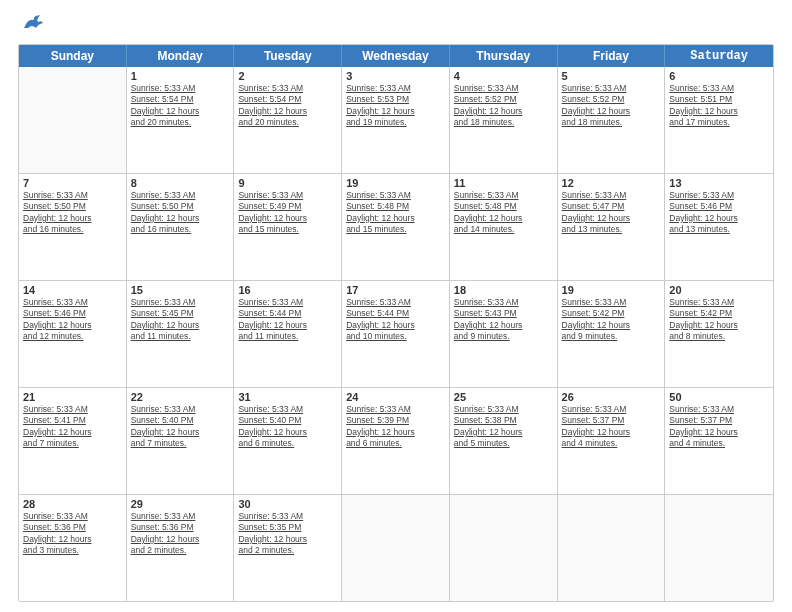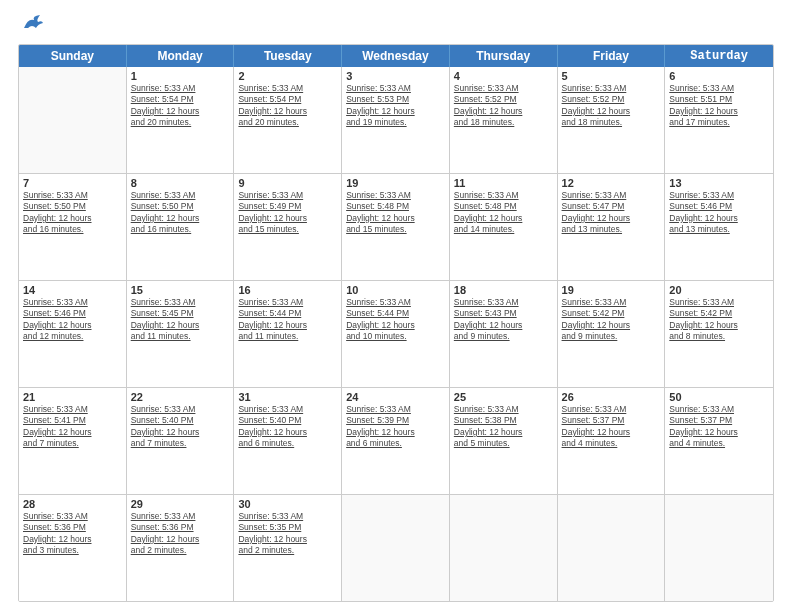--- a/index.html
+++ b/index.html
@@ -263,21 +263,21 @@
 and 11 minutes.</div>
           </div>
           <div class="cal-cell">
             <span class="day-num">16</span>
             <div class="cell-text" style="white-space: pre-line;">Sunrise: 5:33 AM
 Sunset: 5:44 PM
 Daylight: 12 hours
 and 11 minutes.</div>
           </div>
           <div class="cal-cell">
-            <span class="day-num">10</span>
+            <span class="day-num">17</span>
             <div class="cell-text" style="white-space: pre-line;">Sunrise: 5:33 AM
 Sunset: 5:44 PM
 Daylight: 12 hours
 and 10 minutes.</div>
           </div>
           <div class="cal-cell">
             <span class="day-num">18</span>
             <div class="cell-text" style="white-space: pre-line;">Sunrise: 5:33 AM
 Sunset: 5:43 PM
 Daylight: 12 hours

